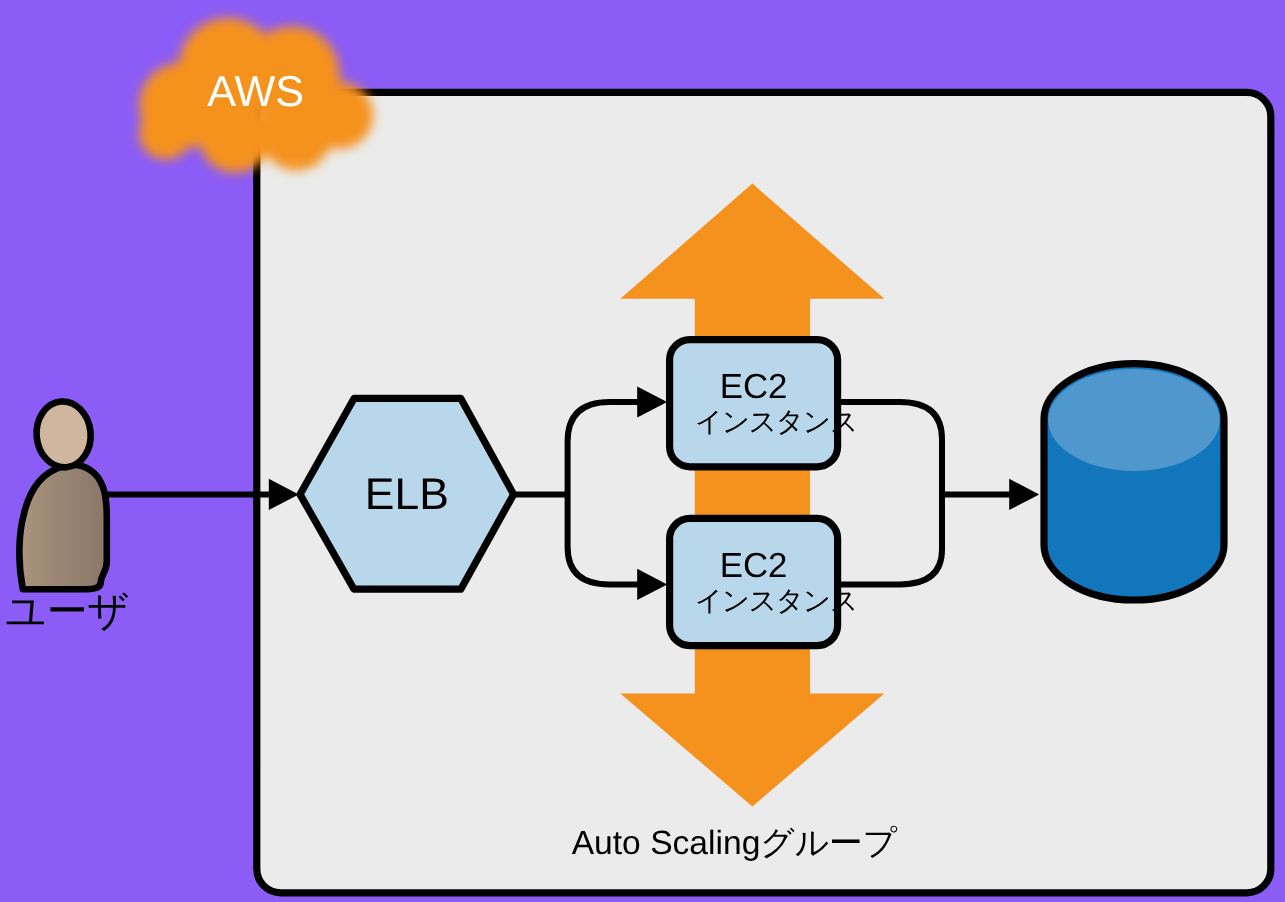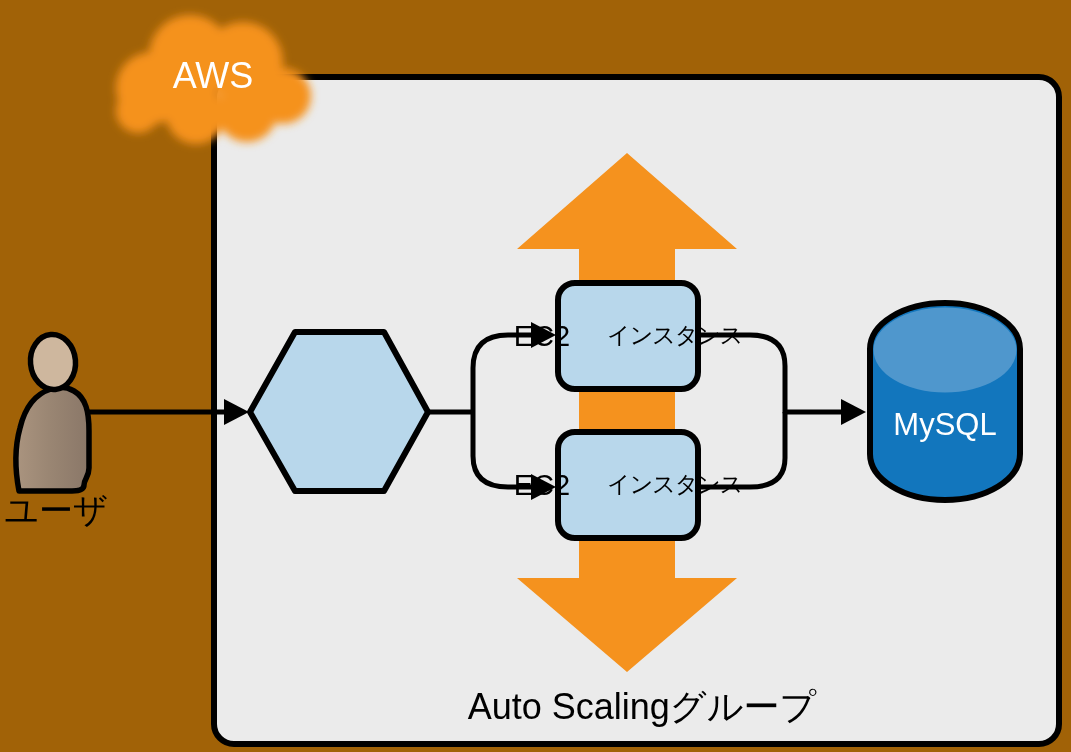--- a/index.html
+++ b/index.html
@@ -1,43 +1,43 @@
 <!DOCTYPE html>
 <html><head>
 <meta charset="utf-8">
 <style>
   html,body{margin:0;padding:0;background:#ffffff;}
   #stage{
     position:relative;
     width:1071px;height:752px;
-    background:#a16207;
+    background:#8b5cf6;
     font-family:"Liberation Sans", sans-serif;
     overflow:hidden;
   }
   #stage svg{position:absolute;left:0;top:0;}
   .lbl{
     position:absolute;
     text-align:center;
     color:#000;
     line-height:1.12;
     white-space:nowrap;
   }
   .lbl-aws{left:150px;top:56px;width:126px;font-size:36px;color:#fff;}
   .lbl-user{left:-6px;top:491px;width:124px;font-size:34px;}
   .lbl-elb{left:279px;top:391px;width:120px;font-size:37px;}
   .lbl-ec2{
     left:560px;width:136px;height:96px;
-    display:flex;flex-direction:row;align-items:center;justify-content:center;
+    display:flex;flex-direction:column;align-items:center;justify-content:center;
   }
   .lbl-ec2 .l1{font-size:29px;}
   .lbl-ec2 .l2{font-size:23px;letter-spacing:-1px;margin-left:37px;}
   .lbl-ec2-1{top:288px;}
   .lbl-ec2-2{top:437px;}
   .lbl-db{left:870px;top:408px;width:150px;font-size:31px;color:#fff;}
-  .lbl-group{left:392px;top:687px;width:500px;font-size:36px;}
+  .lbl-group{left:362px;top:687px;width:500px;font-size:28px;}
 </style>
 </head>
 <body>
 
 <div id="stage">
 
   <svg width="1071" height="752" viewBox="0 0 1071 752">
     <defs>
       <filter id="cloudBlur" x="-30%" y="-30%" width="160%" height="160%">
         <feGaussianBlur stdDeviation="4.5"></feGaussianBlur>
@@ -92,30 +92,30 @@
     <g>
       <path d="M19,491 C15,470 15,446 20,428 C25,407 35,394 51,389 C59,386 67,387 74,391 C86,398 89,412 89,431 L89,468 C89,477 84,479 84,485 C84,490 79,491 72,491 Z" fill="url(#bodyGrad)" stroke="#000" stroke-width="5.5" stroke-linejoin="round"></path>
       <ellipse cx="53" cy="362" rx="22.5" ry="27.5" transform="rotate(-5 53 362)" stroke="#000" stroke-width="5.5" fill="#CEB79E"></ellipse>
     </g>
   </svg>
 
   <div class="lbl lbl-aws">AWS</div>
 
   <div class="lbl lbl-user">ユーザ</div>
 
+  <div class="lbl lbl-elb">ELB</div>
 
   <div class="lbl lbl-ec2 lbl-ec2-1">
     <span class="l1">EC2</span>
     <span class="l2">インスタンス</span>
   </div>
 
   <div class="lbl lbl-ec2 lbl-ec2-2">
     <span class="l1">EC2</span>
     <span class="l2">インスタンス</span>
   </div>
 
   <div class="lbl lbl-db">
-    <div>MySQL</div>
   </div>
 
   <div class="lbl lbl-group">Auto Scalingグループ</div>
 
 </div>
 
 </body></html>

